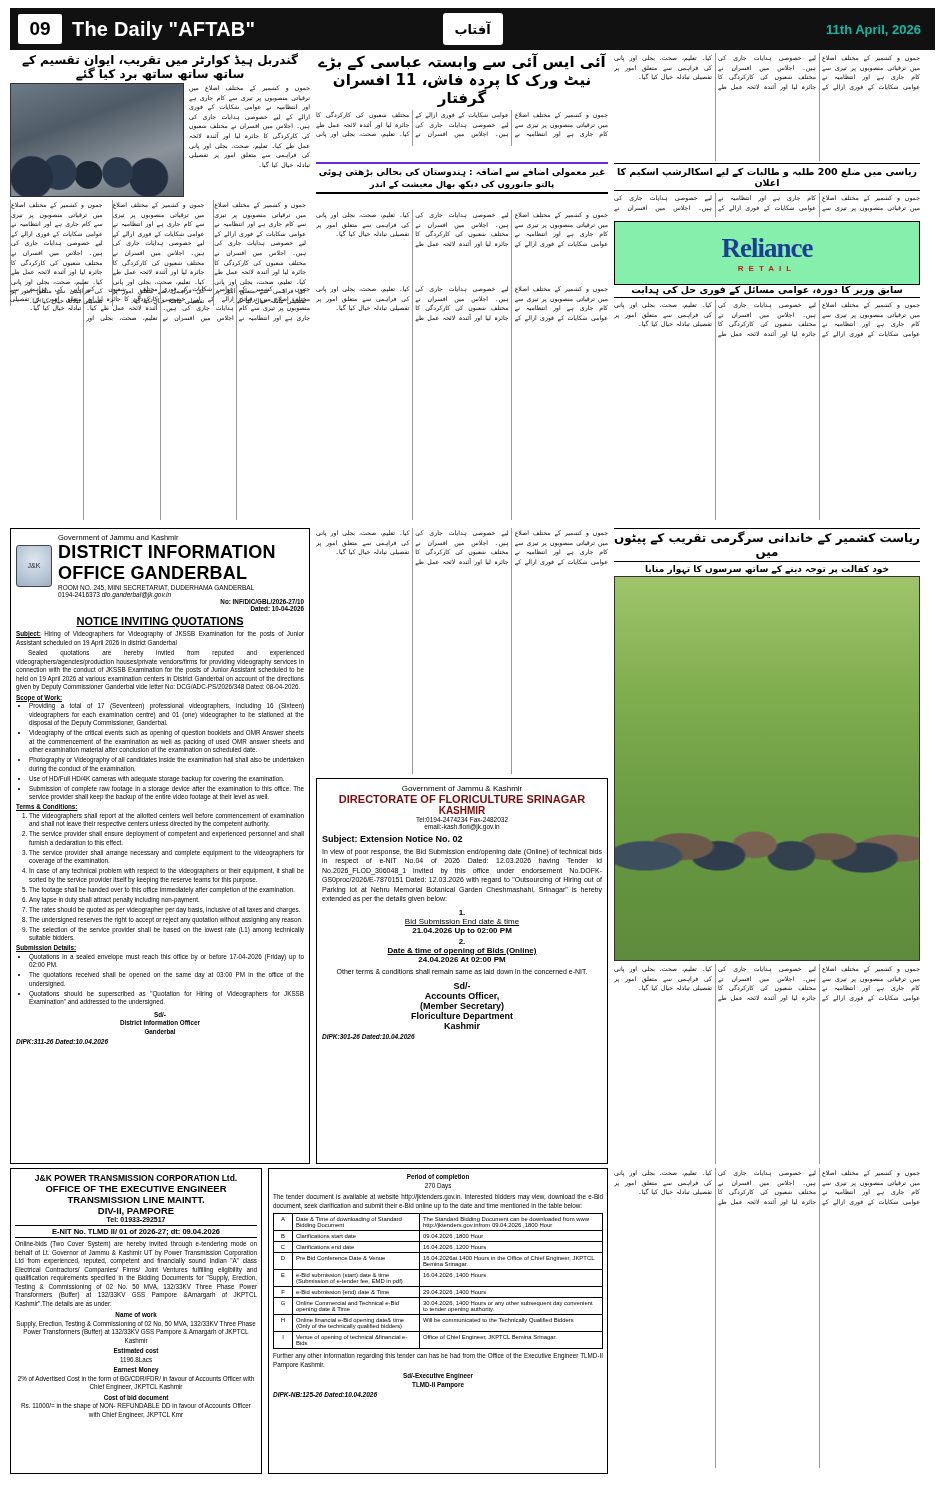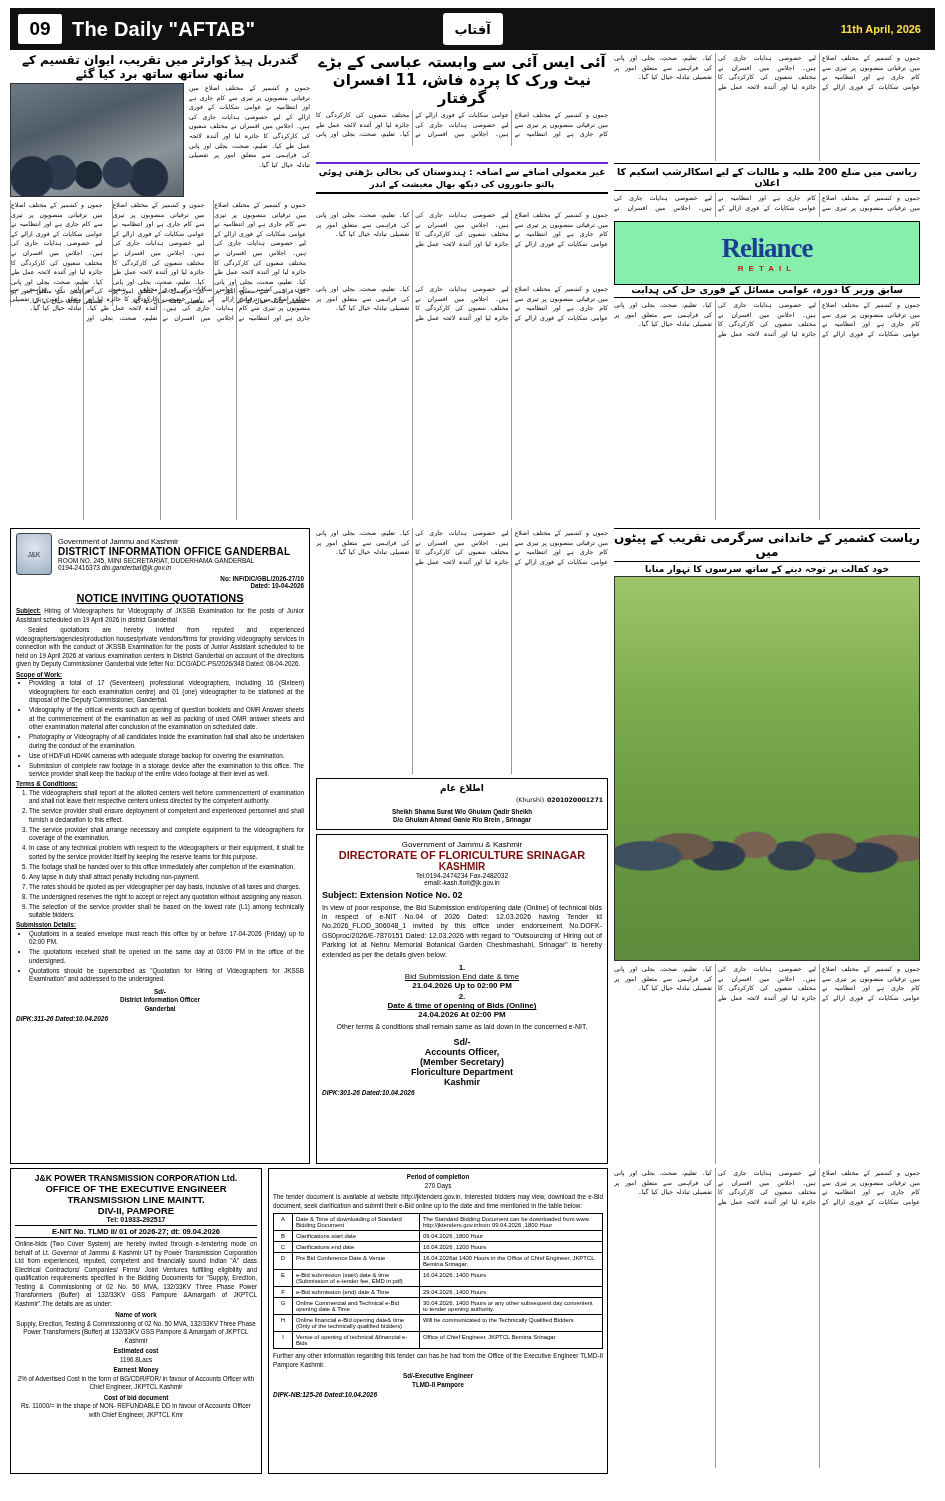--- a/index.html
+++ b/index.html
@@ -36,21 +36,21 @@
     margin-left:10px;letter-spacing:.2px;
   }
   .logo-box{
     position:absolute;left:50%;transform:translateX(-50%);
     width:60px;height:32px;background:#fff;border-radius:3px;
     display:flex;align-items:center;justify-content:center;
     font-size:9px;font-weight:bold;color:#000;
   }
   .date{
     margin-left:auto;margin-right:14px;
-    color:#fde047;font-size:11px;font-weight:bold;
+    color:#14b8a6;font-size:13px;font-weight:bold;
   }
   .col-rule{border-left:1px solid #999;}
   .urdu{
     direction:rtl;text-align:justify;
     font-family:"DejaVu Sans", sans-serif;
     font-size:6.2px;line-height:1.55;
     color:#000;
     text-align-last:right;
     word-spacing:1px;
   }
@@ -104,21 +104,21 @@
   }
   .rel-word{
     font-size:27px;font-weight:bold;color:#1c3f94;letter-spacing:-1px;
     font-family:"Liberation Serif", serif;
   }
   .rel-sub{font-size:8px;letter-spacing:5px;color:#d01a1a;font-weight:bold;}
   
   .box{border:1px solid #000;background:#fff;box-sizing:border-box;}
   .gov-head{text-align:left;}
   .gov-line1{font-size:7.5px;}
-  .gov-title{font-size:10px;font-weight:bold;letter-spacing:.2px;}
+  .gov-title{font-size:18px;font-weight:bold;letter-spacing:.2px;}
   .gov-sub{font-size:6.5px;}
   .emblem{
     width:34px;height:40px;border:1px solid #444;border-radius:3px;
     background:radial-gradient(circle at 50% 35%,#dfe7f0,#9fb0c4);
     display:flex;align-items:center;justify-content:center;font-size:7px;color:#223;
   }
   .nit-title{
     text-align:center;font-weight:bold;font-size:11px;
     text-decoration:underline;margin:3px 0;
   }
@@ -255,31 +255,20 @@
         <div>District Information Officer</div>
         <div>Ganderbal</div>
       </div>
       <div class="dipk">DIPK:311-26 Dated:10.04.2026</div>
     </div>
 
     <div style="width:292px;display:flex;flex-direction:column;gap:4px;">
 
       <div class="urdu" style="height:246px;column-count:3;column-gap:6px;column-rule:1px solid #999;overflow:hidden;">جموں و کشمیر کے مختلف اضلاع میں ترقیاتی منصوبوں پر تیزی سے کام جاری ہے اور انتظامیہ نے عوامی شکایات کے فوری ازالے کے لیے خصوصی ہدایات جاری کی ہیں۔ اجلاس میں افسران نے مختلف شعبوں کی کارکردگی کا جائزہ لیا اور آئندہ لائحہ عمل طے کیا۔ تعلیم، صحت، بجلی اور پانی کی فراہمی سے متعلق امور پر تفصیلی تبادلہ خیال کیا گیا۔</div>
 
-      <div class="box" style="padding:4px;box-sizing:border-box;">
-        <div class="urdu-head" style="font-size:9px;">اطلاع عام</div>
-        <div class="urdu" style="font-size:6.2px;margin-top:2px;">
-          <span style="font-weight:bold">0201020001271</span>
-          <span>(Khurshi)</span>
-        </div>
-        <div class="sm ctr" style="font-weight:bold;margin-top:3px;">
-          <div>Sheikh Shama Surat W/o Ghulam Qadir Sheikh</div>
-          <div>D/o Ghulam Ahmad Ganie R/o Brein , Srinagar</div>
-        </div>
-      </div>
 
       <div class="box" style="flex:1;padding:5px;box-sizing:border-box;">
         <div class="ctr">
           <div style="font-size:8px;">Government of Jammu &amp; Kashmir</div>
           <div style="font-size:11px;font-weight:bold;color:#7a0d0d;">DIRECTORATE OF FLORICULTURE SRINAGAR</div>
           <div style="font-size:10px;font-weight:bold;color:#7a0d0d;">KASHMIR</div>
           <div style="font-size:6.5px;">Tel:0194-2474234 Fax-2482032</div>
           <div style="font-size:6.5px;">email:-kash.flori@jk.gov.in</div>
         </div>
         <div style="font-size:9px;font-weight:bold;margin-top:4px;">Subject: Extension Notice No. 02</div>

